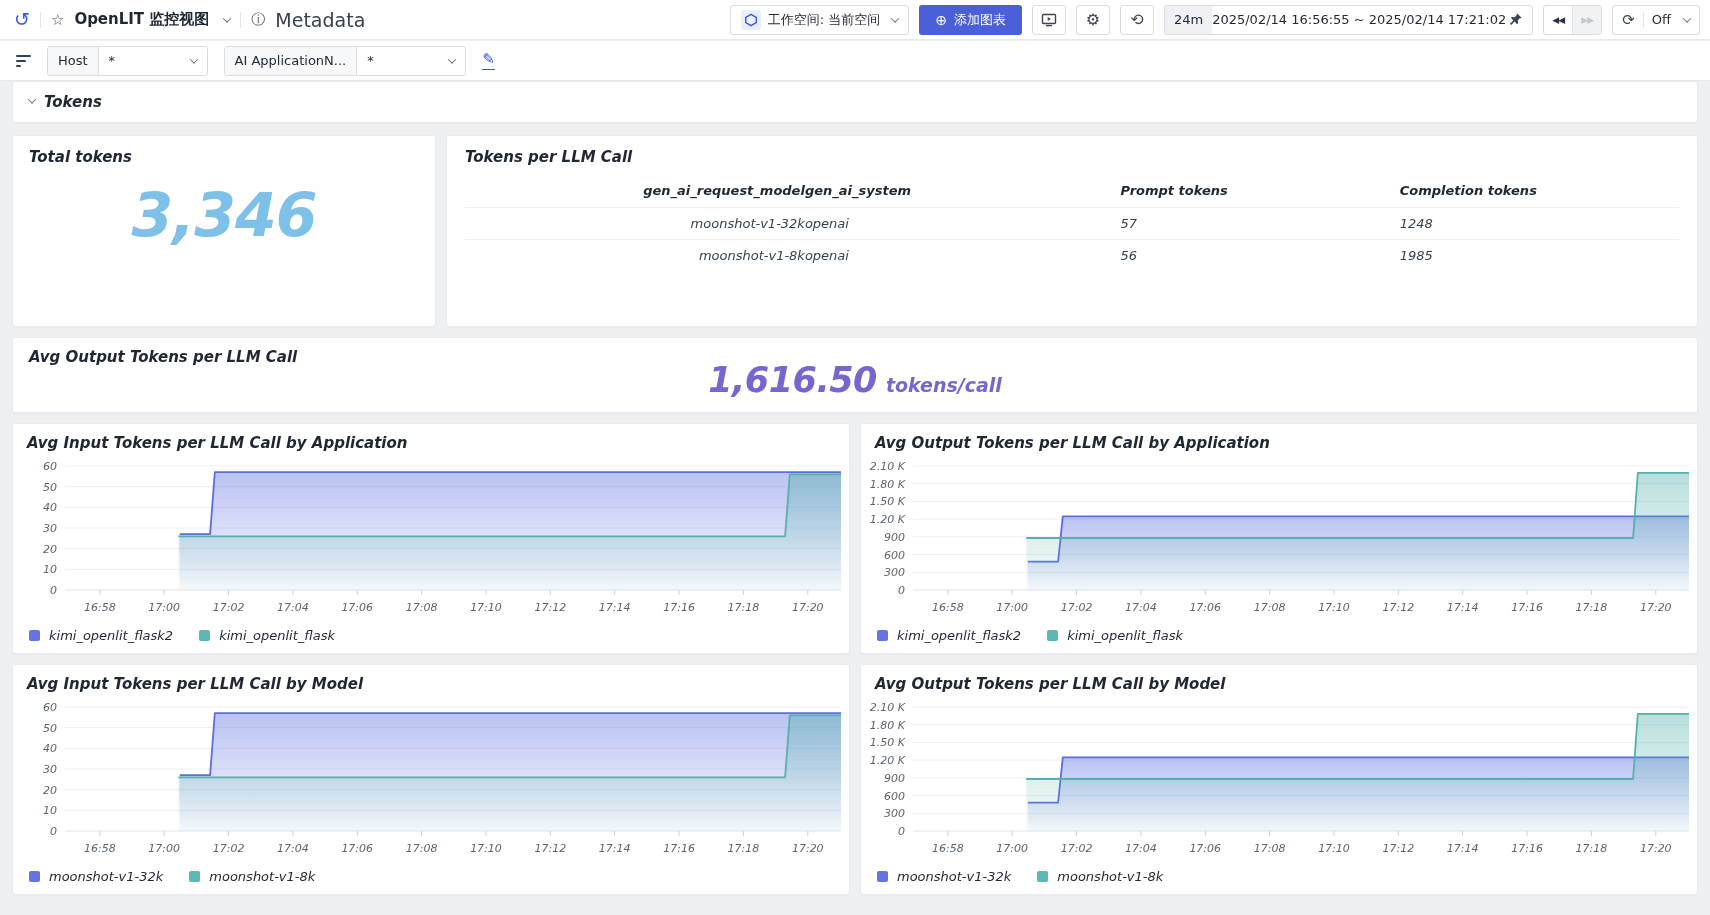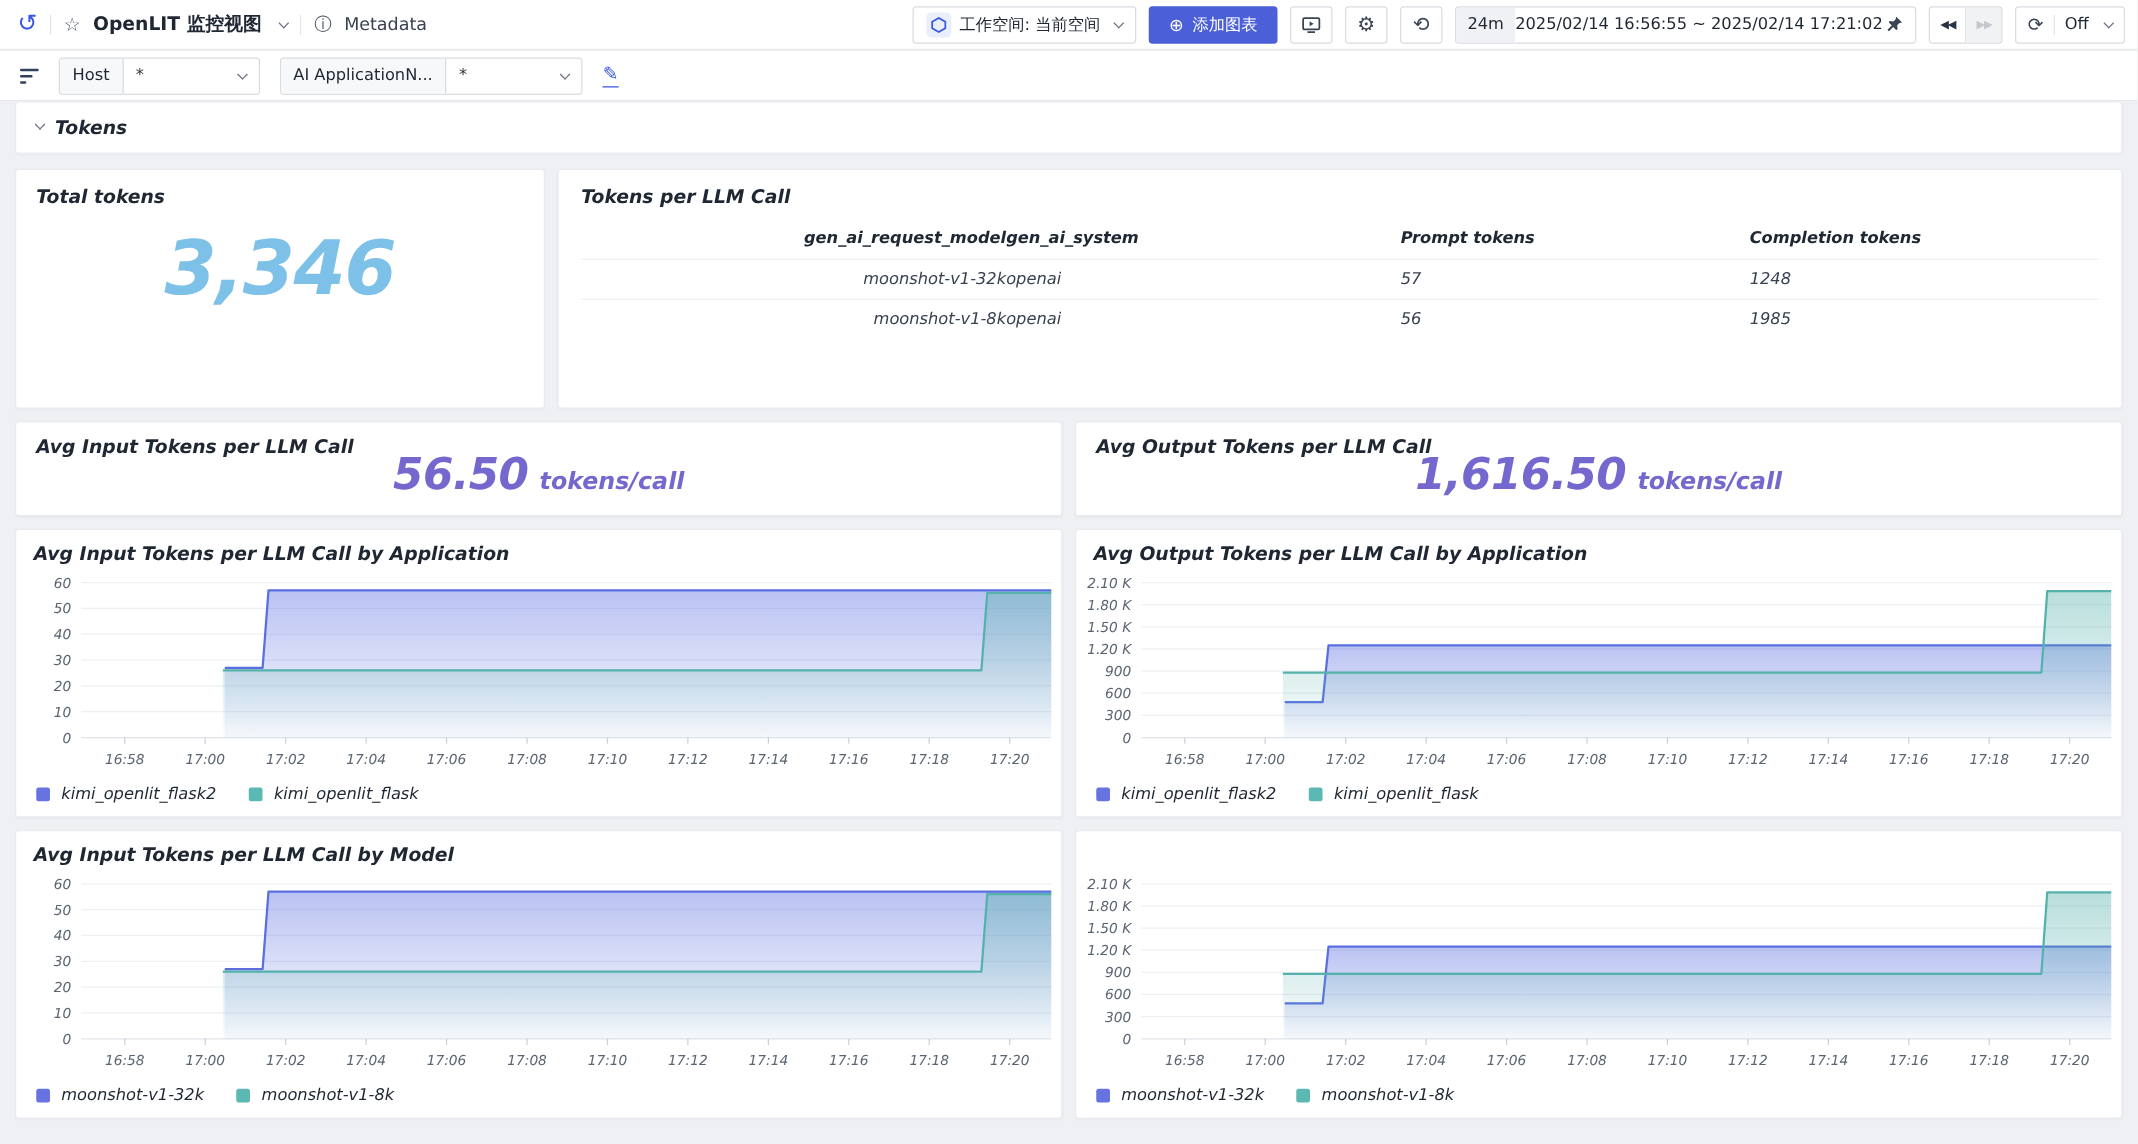--- a/index.html
+++ b/index.html
@@ -11,21 +11,21 @@
             border-bottom:1px solid #e6e8eb; display:flex; align-items:center; padding:0 10px 0 14px; z-index:5;}
   .tb-left { display:flex; align-items:center; gap:10px; }
   .tb-right { margin-left:auto; display:flex; align-items:flex-start; gap:10px; }
   .vdiv { width:1px; height:16px; background:#e3e5e9; }
   .undo { color:#3a57e2; font-size:19px; line-height:1; cursor:pointer; }
   .star { color:#4b5563; font-size:15px; cursor:pointer; }
   .board-title { font-size:15px; font-weight:700; color:#1f2733; }
   .chev { display:inline-block; width:6px; height:6px; border-right:1.5px solid #6b7280;
           border-bottom:1.5px solid #6b7280; transform:rotate(45deg) translate(-1px,-1px); margin-left:5px; }
   .info-ic { font-size:14px; color:#4b5563; }
-  .meta-label { font-size:14px; color:#374151; }
+  .meta-label { font-size:19px; color:#374151; }
   .tb-group { height:30px; border:1px solid #d9dce1; border-radius:3px; background:#fff;
               display:flex; align-items:center; font-size:13px; color:#1f2733; overflow:hidden; }
   .ws-group { padding:0 10px; gap:7px; cursor:pointer; }
   .hex-chip { width:20px; height:20px; border-radius:4px; background:#e9eefb; display:flex; align-items:center; justify-content:center; }
   .btn-primary { height:30px; border-radius:3px; background:#4a5fd8; color:#fff; font-size:13px;
                  display:flex; align-items:center; gap:7px; padding:0 16px; border:none; cursor:pointer; }
   .btn-primary .plus { font-size:14px; }
   .icon-btn { width:34px; height:30px; border:1px solid #d9dce1; border-radius:3px; background:#fff;
               display:flex; align-items:center; justify-content:center; color:#3b4454; font-size:16px; cursor:pointer; }
   .time-group { cursor:pointer; }
@@ -208,26 +208,20 @@
                 <td>openai</td>
                 <td>56</td>
                 <td>1985</td>
               </tr>
             </tbody>
         </table>
       </div>
     </div>
 
     <div class="row">
-      <div class="panel stat-card">
-        <div class="card-title">Avg Input Tokens per LLM Call</div>
-        <div class="stat-value-wrap">
-          <span class="stat-value">56.50</span><span class="stat-unit">tokens/call</span>
-        </div>
-      </div>
       <div class="panel stat-card">
         <div class="card-title">Avg Output Tokens per LLM Call</div>
         <div class="stat-value-wrap">
           <span class="stat-value">1,616.50</span><span class="stat-unit">tokens/call</span>
         </div>
       </div>
     </div>
 
     <div class="row">
       <div class="panel chart-panel">
@@ -430,20 +424,21 @@
               <span class="legend-swatch" style="background: rgb(102, 115, 224);"></span>
               <span>moonshot-v1-32k</span>
             </span>
             <span class="legend-item">
               <span class="legend-swatch" style="background: rgb(92, 184, 178);"></span>
               <span>moonshot-v1-8k</span>
             </span>
           </div>
       </div>
       <div class="panel chart-panel">
+        <div class="card-title">Avg Output Tokens per LLM Call by Model</div>
         <svg class="chart-svg" viewBox="0 0 836 164">
             <defs>
               <linearGradient id="grad3_0" x1="0" y1="0" x2="0" y2="1">
                 <stop offset="0%" stop-color="#5a6ee0" stop-opacity="0.42"></stop>
                 <stop offset="100%" stop-color="#5a6ee0" stop-opacity="0.03"></stop>
               </linearGradient>
               <linearGradient id="grad3_1" x1="0" y1="0" x2="0" y2="1">
                 <stop offset="0%" stop-color="#55b1ab" stop-opacity="0.42"></stop>
                 <stop offset="100%" stop-color="#55b1ab" stop-opacity="0.03"></stop>
               </linearGradient>

